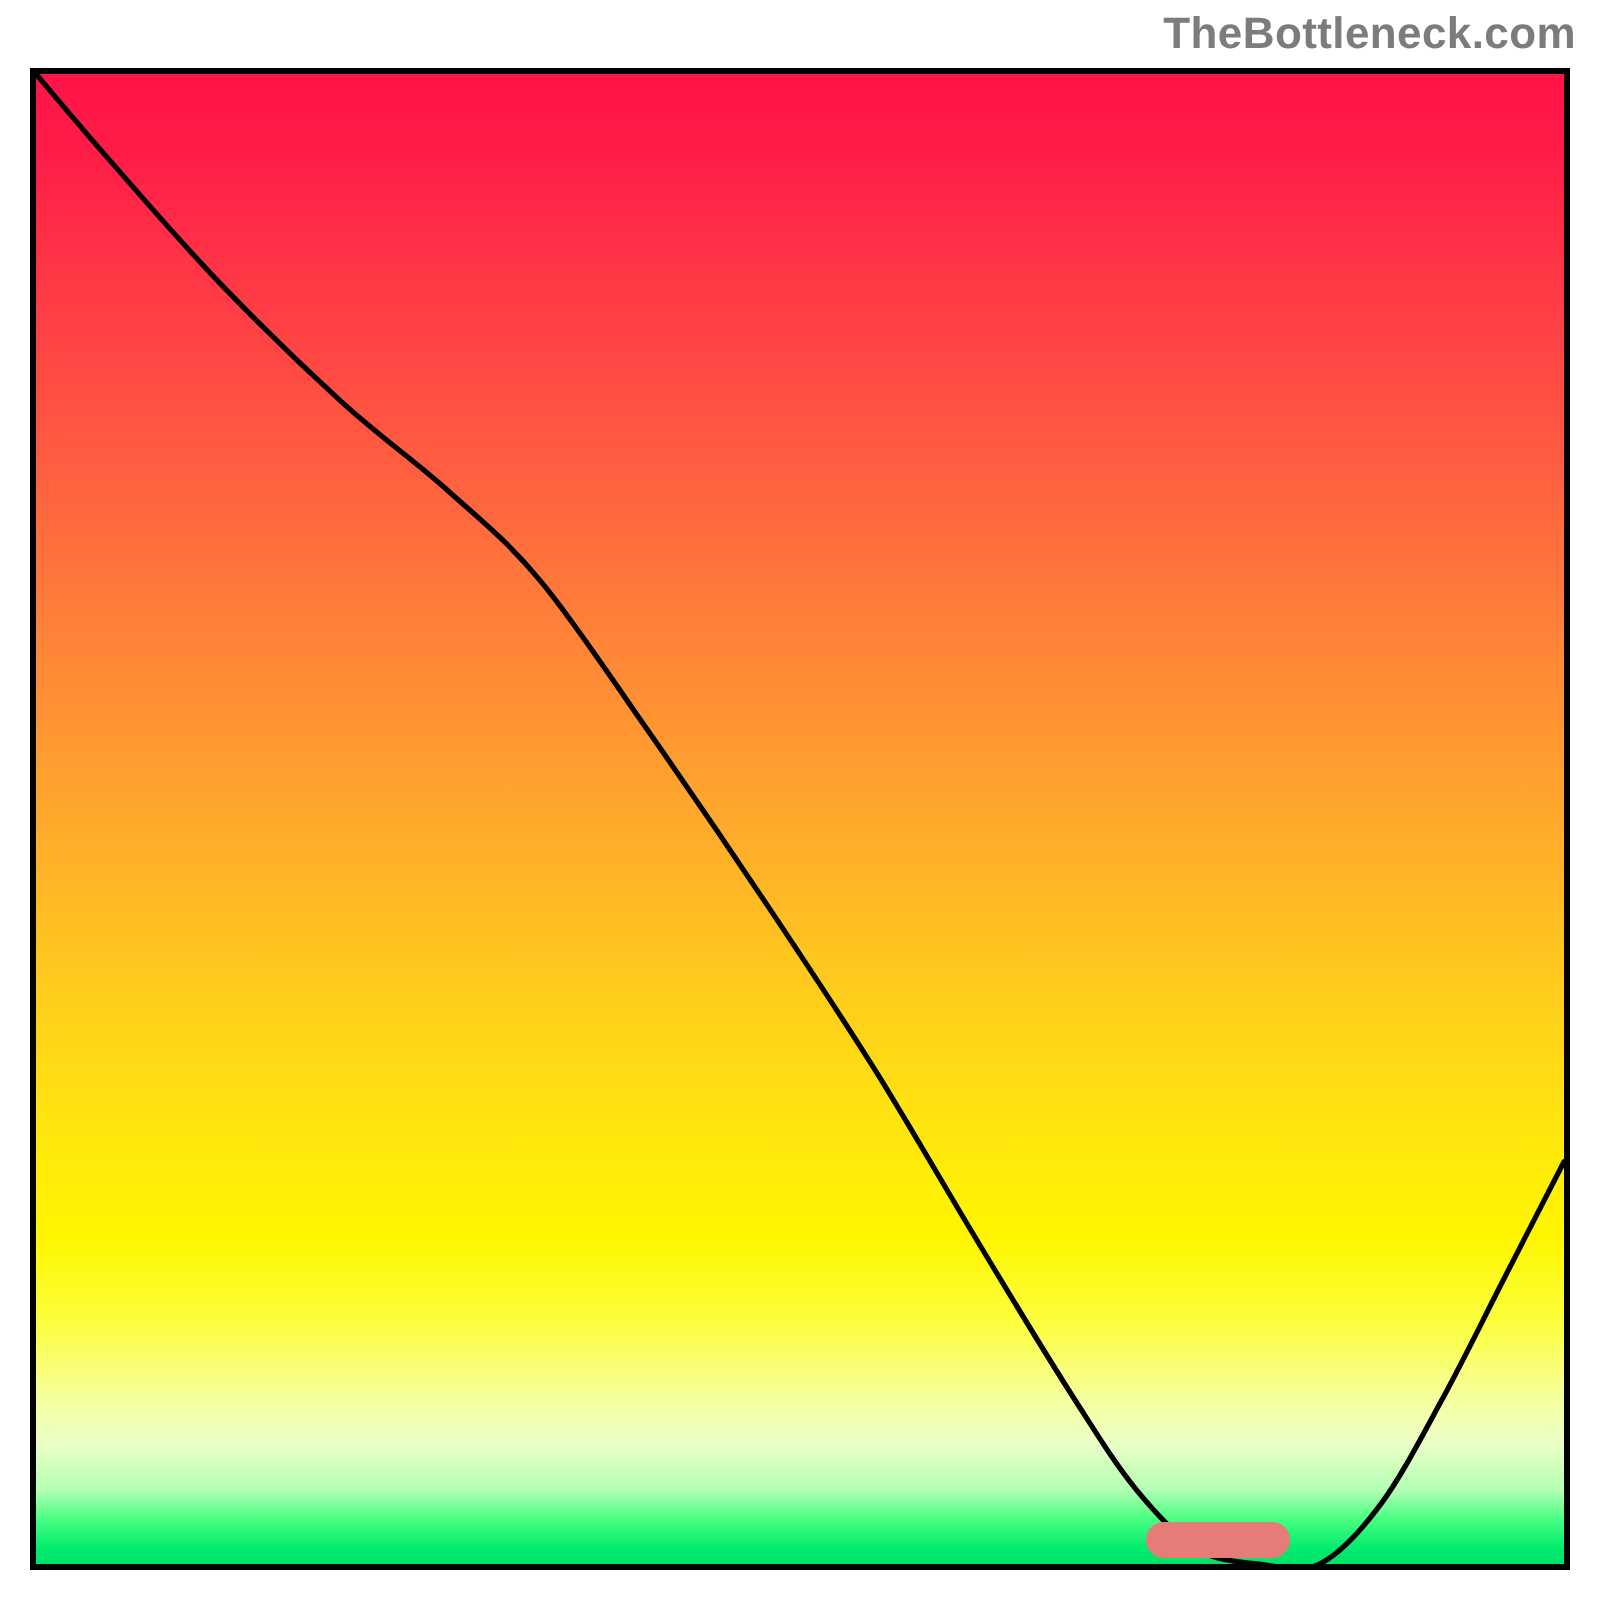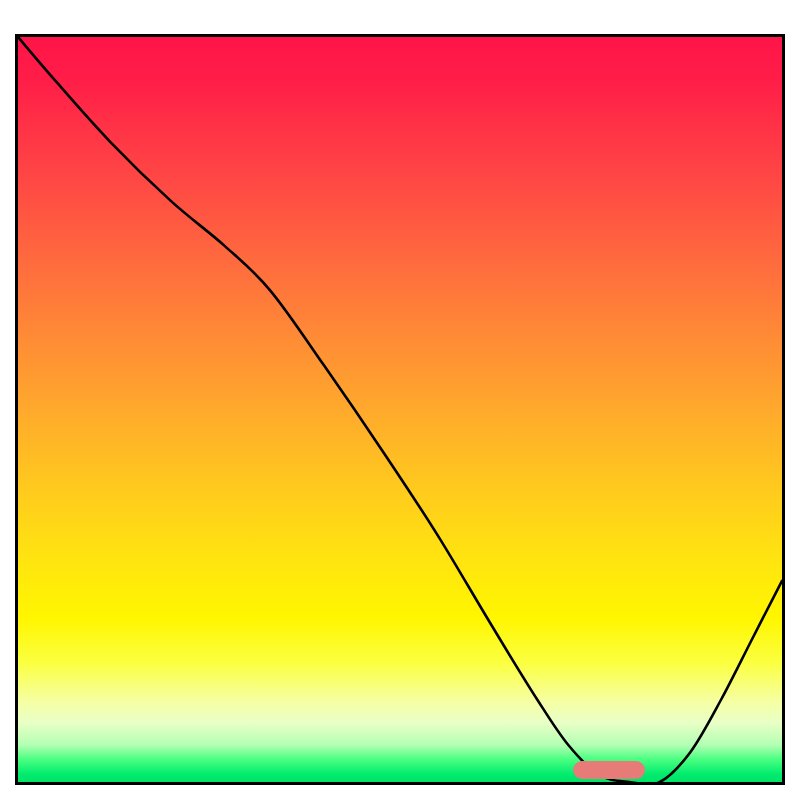--- a/index.html
+++ b/index.html
@@ -70,20 +70,21 @@
     background: #e77b78;
     border-radius: 9px;
     height: 18px;
     z-index: 5;
   }
 </style>
 </head>
 <body>
 
 <div class="container">
+  <div class="watermark">TheBottleneck.com</div>
 
   <div class="plot-area">
     <div class="gradient"></div>
     <svg class="curve" viewBox="0 0 764 745" preserveAspectRatio="none">
       <path id="curve-path" d="M 0.0 0.0 C 6.4 7.5, 22.9 27.3, 38.2 44.7 C 53.5 62.1, 72.6 84.4, 91.7 104.3 C 110.8 124.2, 133.7 146.5, 152.8 163.9 C 171.9 181.3, 189.7 193.7, 206.3 208.6 C 222.8 223.5, 235.6 233.4, 252.1 253.3 C 268.7 273.2, 286.5 300.5, 305.6 327.8 C 324.7 355.1, 347.6 388.6, 366.7 417.2 C 385.8 445.8, 402.4 470.6, 420.2 499.1 C 438.0 527.7, 457.1 561.2, 473.7 588.5 C 490.2 615.9, 506.8 643.2, 519.5 663.0 C 532.3 682.9, 539.9 695.3, 550.1 707.8 C 560.3 720.2, 570.5 731.3, 580.6 737.5 C 590.8 743.8, 601.0 743.8, 611.2 745.0 C 621.4 746.2, 631.6 750.0, 641.8 745.0 C 651.9 740.0, 662.1 728.9, 672.3 715.2 C 682.5 701.5, 692.7 681.7, 702.9 663.0 C 713.1 644.4, 723.3 623.3, 733.4 603.5 C 743.6 583.6, 758.9 553.8, 764.0 543.9" fill="none" stroke="#000" stroke-width="2.6" stroke-linecap="round" stroke-linejoin="round"></path>
     </svg>
     <div class="marker" id="marker" style="left: 555px; width: 72px; bottom: 3px;"></div>
   </div>
 </div>
 

